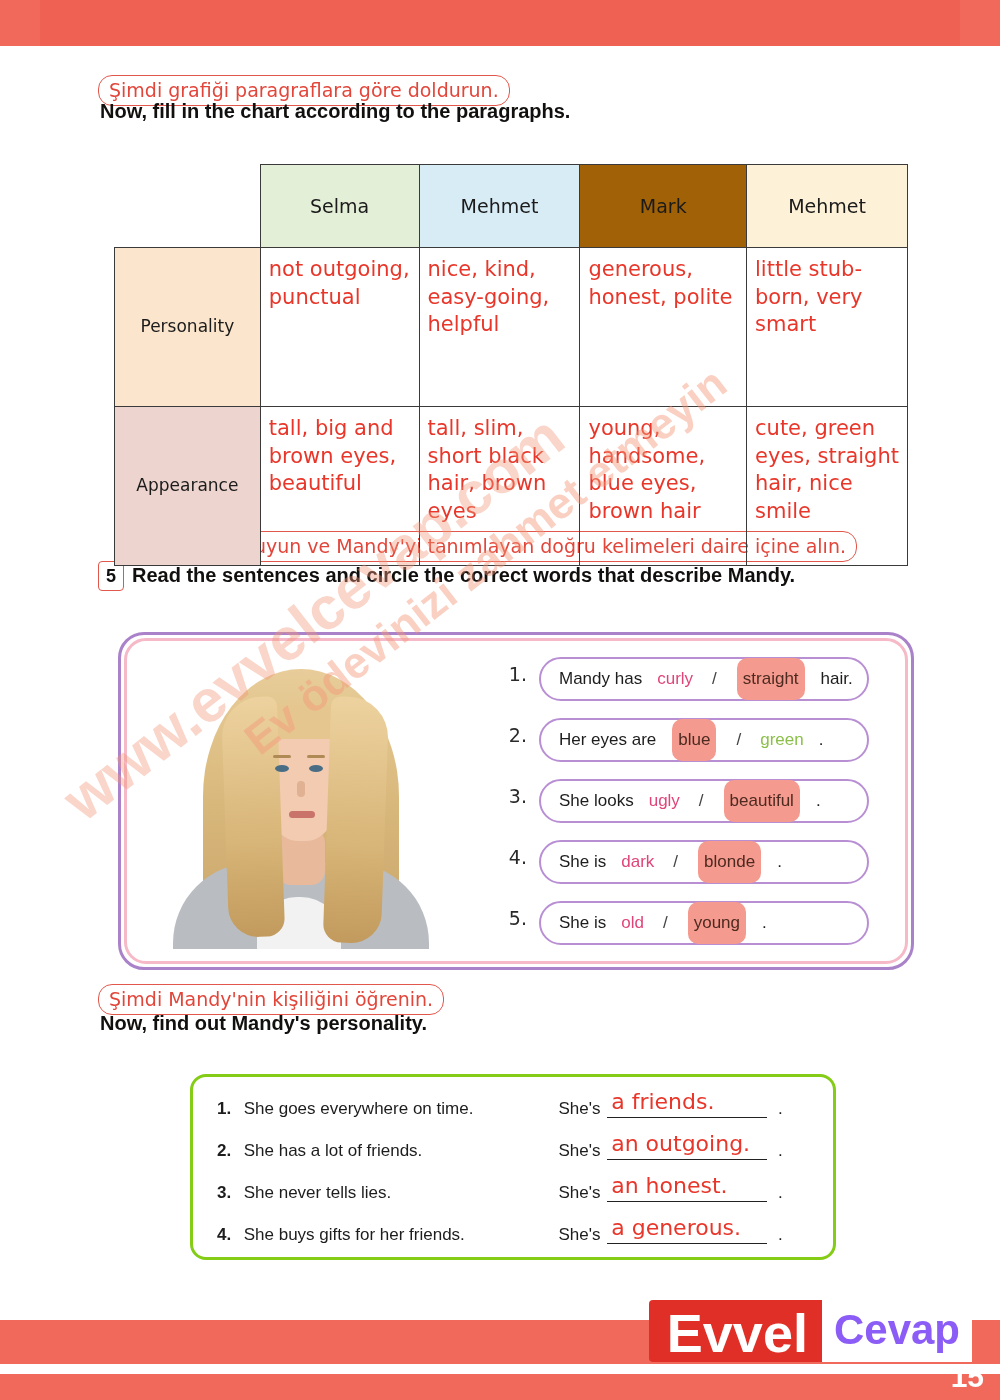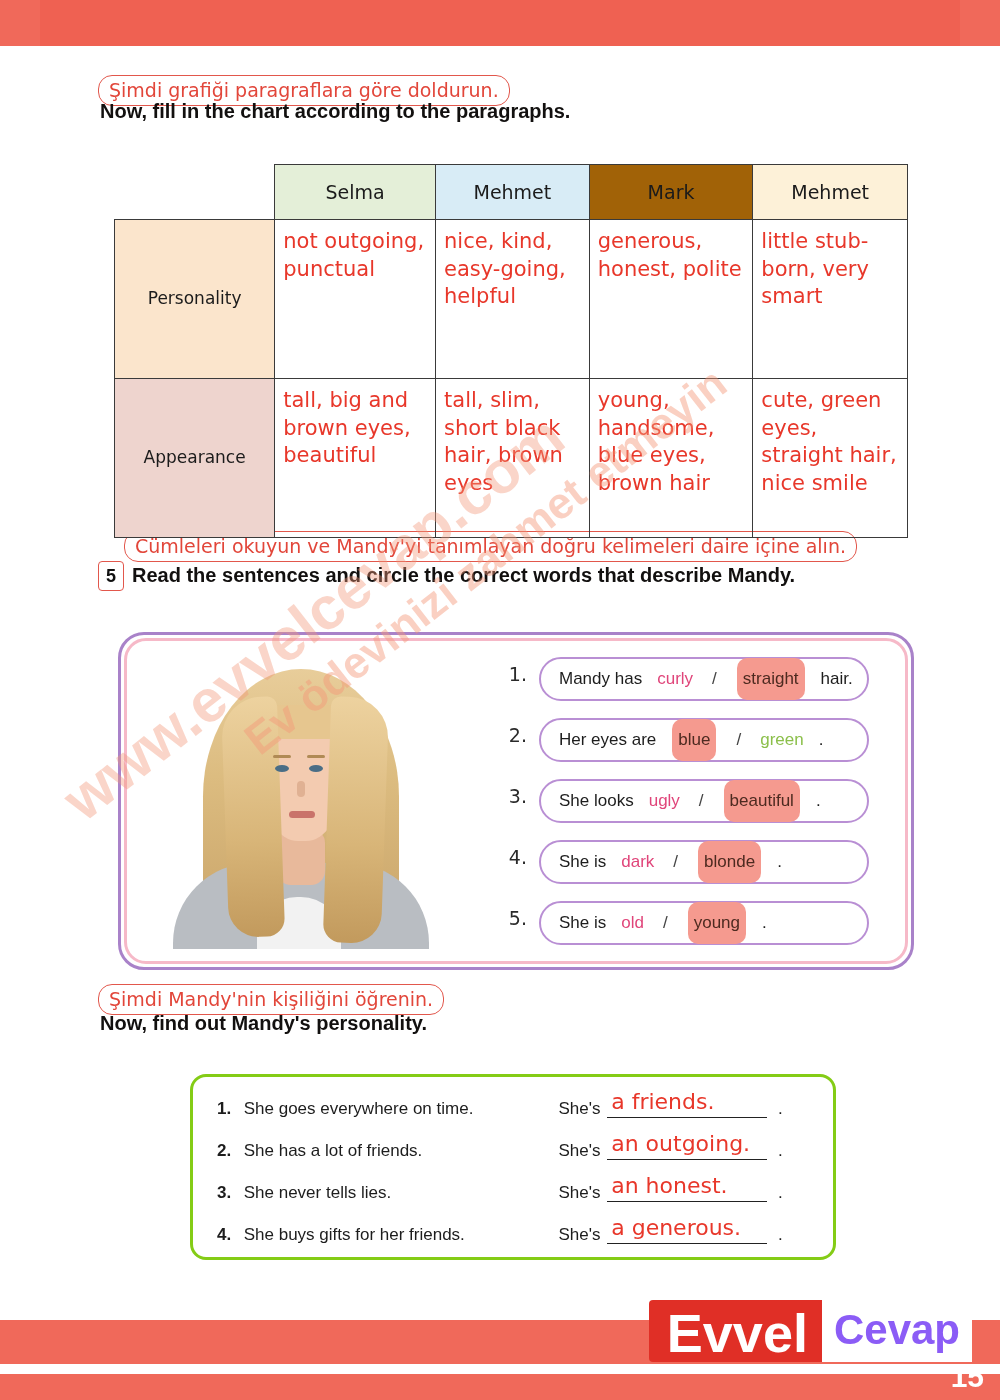--- a/index.html
+++ b/index.html
@@ -132,21 +132,21 @@
     vertical-align: top;
     padding: 8px 8px 10px 8px;
   }
   .chart td.head {
     text-align: center;
     vertical-align: middle;
     font-size: 19px;
     font-family: "DejaVu Sans", sans-serif;
     color: #1b1b1b;
     height: 38px;
-    padding: 8px;
+    padding: 22px;
   }
   .chart td.corner {
     border: none;
     background: transparent;
   }
   .chart td.rowlab {
     text-align: center;
     vertical-align: middle;
     font-size: 17px;
     font-family: "DejaVu Sans", sans-serif;

